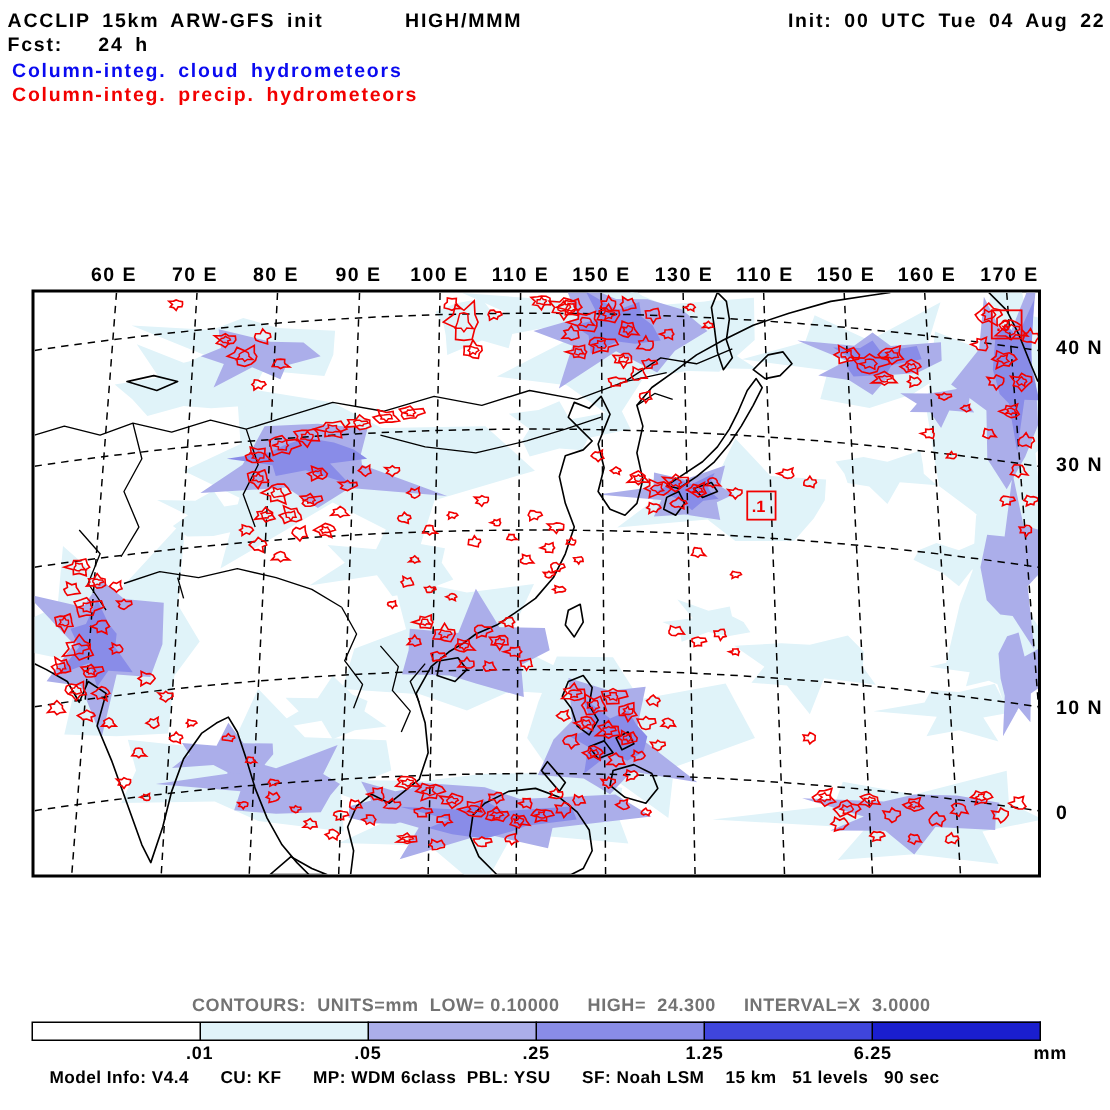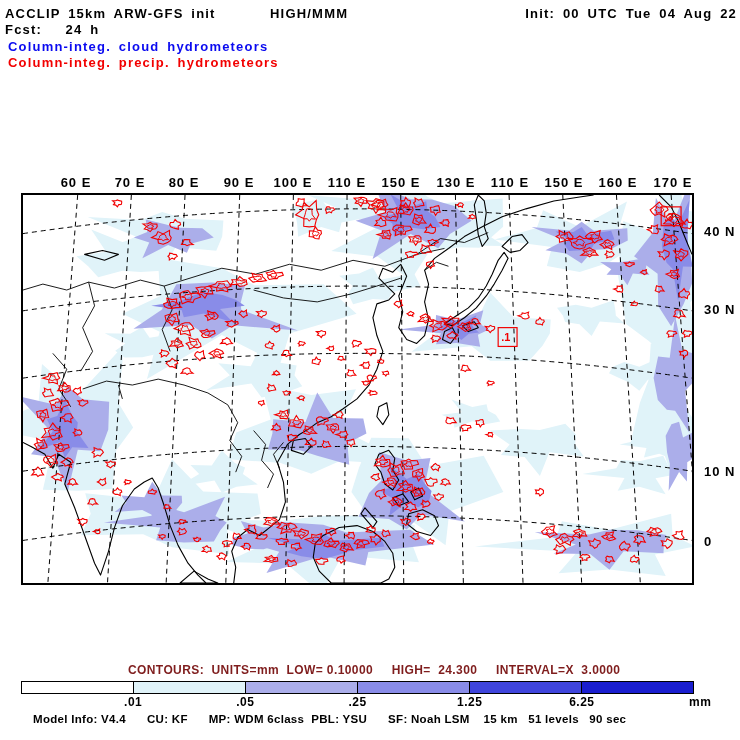--- a/index.html
+++ b/index.html
@@ -5,21 +5,21 @@
   html,body{margin:0;padding:0;background:#ffffff;}
   #stage{position:relative;width:740px;height:740px;background:#fff;overflow:hidden;
          font-family:"Liberation Sans",sans-serif;color:#000;font-weight:bold;}
   .hdr{position:absolute;font-size:13px;letter-spacing:1.2px;word-spacing:3px;white-space:pre;}
   .blue{color:#0a0af0;}
   .red{color:#f20000;}
   #map-frame{position:absolute;left:21px;top:193px;width:673px;height:392px;border:2px solid #000;box-sizing:border-box;}
   #map-svg{position:absolute;left:0;top:0;}
   .lon-label{position:absolute;top:175px;transform:translateX(-50%);font-size:13px;letter-spacing:1px;white-space:pre;}
   .lat-label{position:absolute;left:704px;transform:translateY(-55%);font-size:13px;letter-spacing:1px;white-space:pre;}
-  #contours-info{position:absolute;left:128px;top:663px;font-size:12px;letter-spacing:0.4px;white-space:pre;color:#7f1d1d;}
+  #contours-info{position:absolute;left:128px;top:663px;font-size:12px;letter-spacing:0.4px;white-space:pre;color:#737373;}
   #colorbar{position:absolute;left:21px;top:681px;width:673px;height:13px;display:flex;}
   .cb-cell{flex:1 1 0;border:1px solid #000;border-left-width:0;box-sizing:border-box;}
   .cb-cell:first-child{border-left-width:1px;}
   .cb-tick{position:absolute;top:695px;transform:translateX(-50%);font-size:12px;letter-spacing:0.5px;}
   #cb-unit{position:absolute;top:695px;left:689px;font-size:12px;letter-spacing:0.5px;}
   .minfo{position:absolute;font-size:11.5px;letter-spacing:0.3px;white-space:pre;}
 </style>
 </head>
 <body>
 

